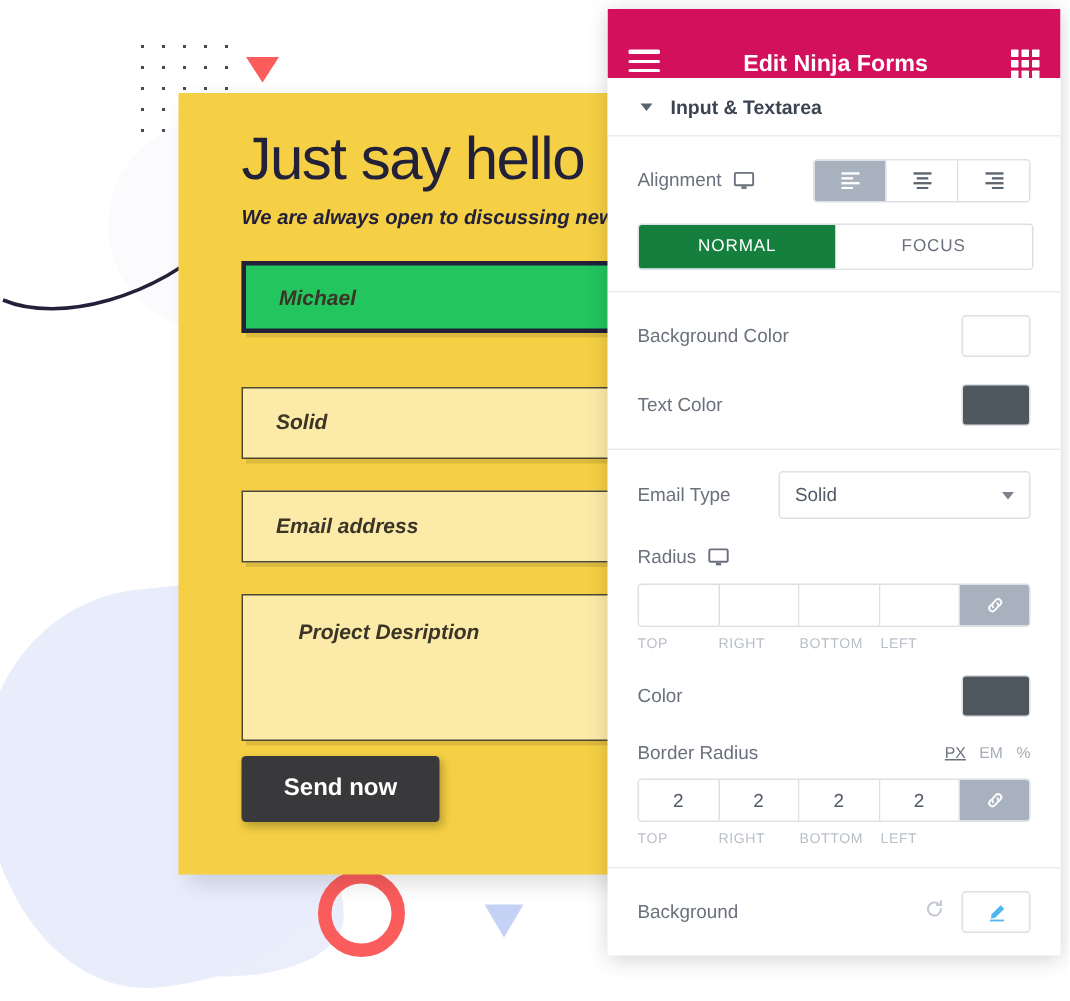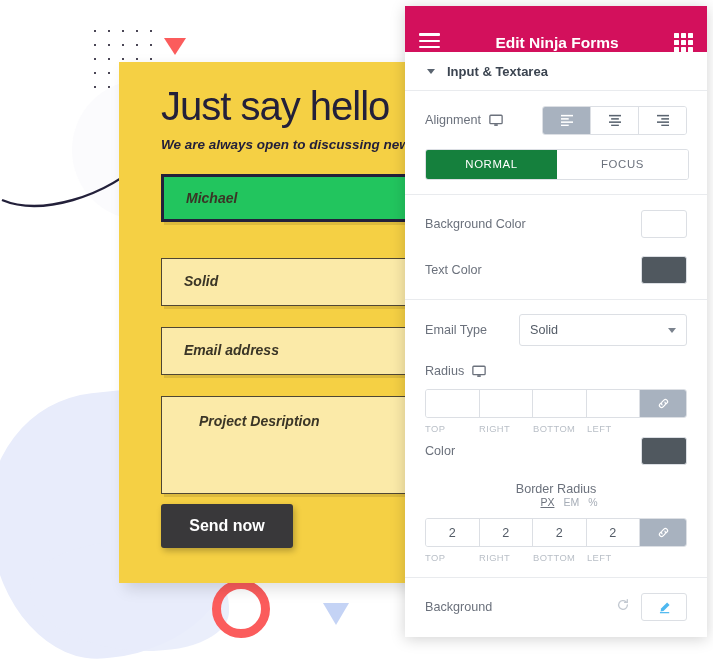--- a/index.html
+++ b/index.html
@@ -231,21 +231,20 @@
   .chev {
     width: 0; height: 0;
     border-left: 4.5px solid transparent;
     border-right: 4.5px solid transparent;
     border-top: 5.5px solid #7b838e;
   }
 
   .dim-header {
     display: flex; align-items: center; justify-content: space-between;
     margin-bottom: 10px;
-    flex-direction: column;
   }
   .units { display: flex; gap: 9px; font-size: 10.5px; color: #a6adb7; padding-left: 26px; }
   .units span { cursor: pointer; }
   .units span.active { color: #6b717c; text-decoration: underline; }
 
   .dim-inputs {
     display: flex; border: 1px solid #dcdfe4; border-radius: 3px; overflow: hidden;
   }
   .dim-inputs input {
     width: 25%; height: 27px; border: none;
@@ -418,21 +417,21 @@
           </div>
         </div>
         <div class="dim-labels">
           <span>TOP</span>
           <span>RIGHT</span>
           <span>BOTTOM</span>
           <span>LEFT</span>
         </div>
       </div>
 
-      <div class="row" style="margin-top:2px;">
+      <div class="row" style="margin-top:15px;">
         <div class="row-label">Color</div>
         <div class="swatch dark"></div>
       </div>
 
       <div style="margin-top:16px;">
         <div class="dim-header">
           <div class="row-label">Border Radius</div>
           <div class="units">
             <span class="active">PX</span>
             <span>EM</span>

